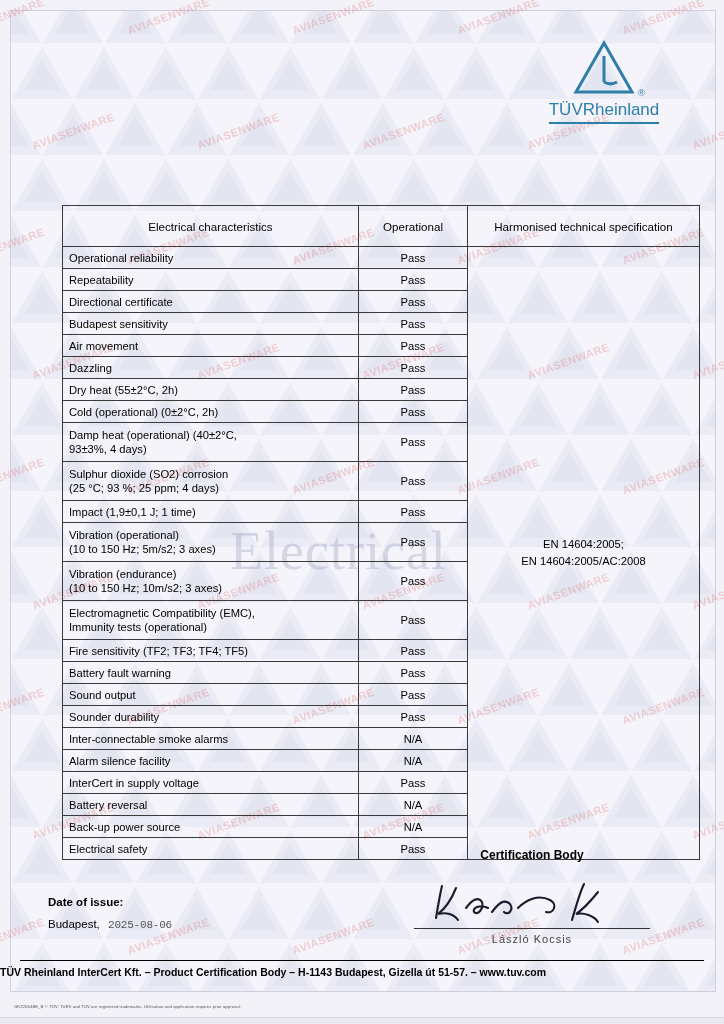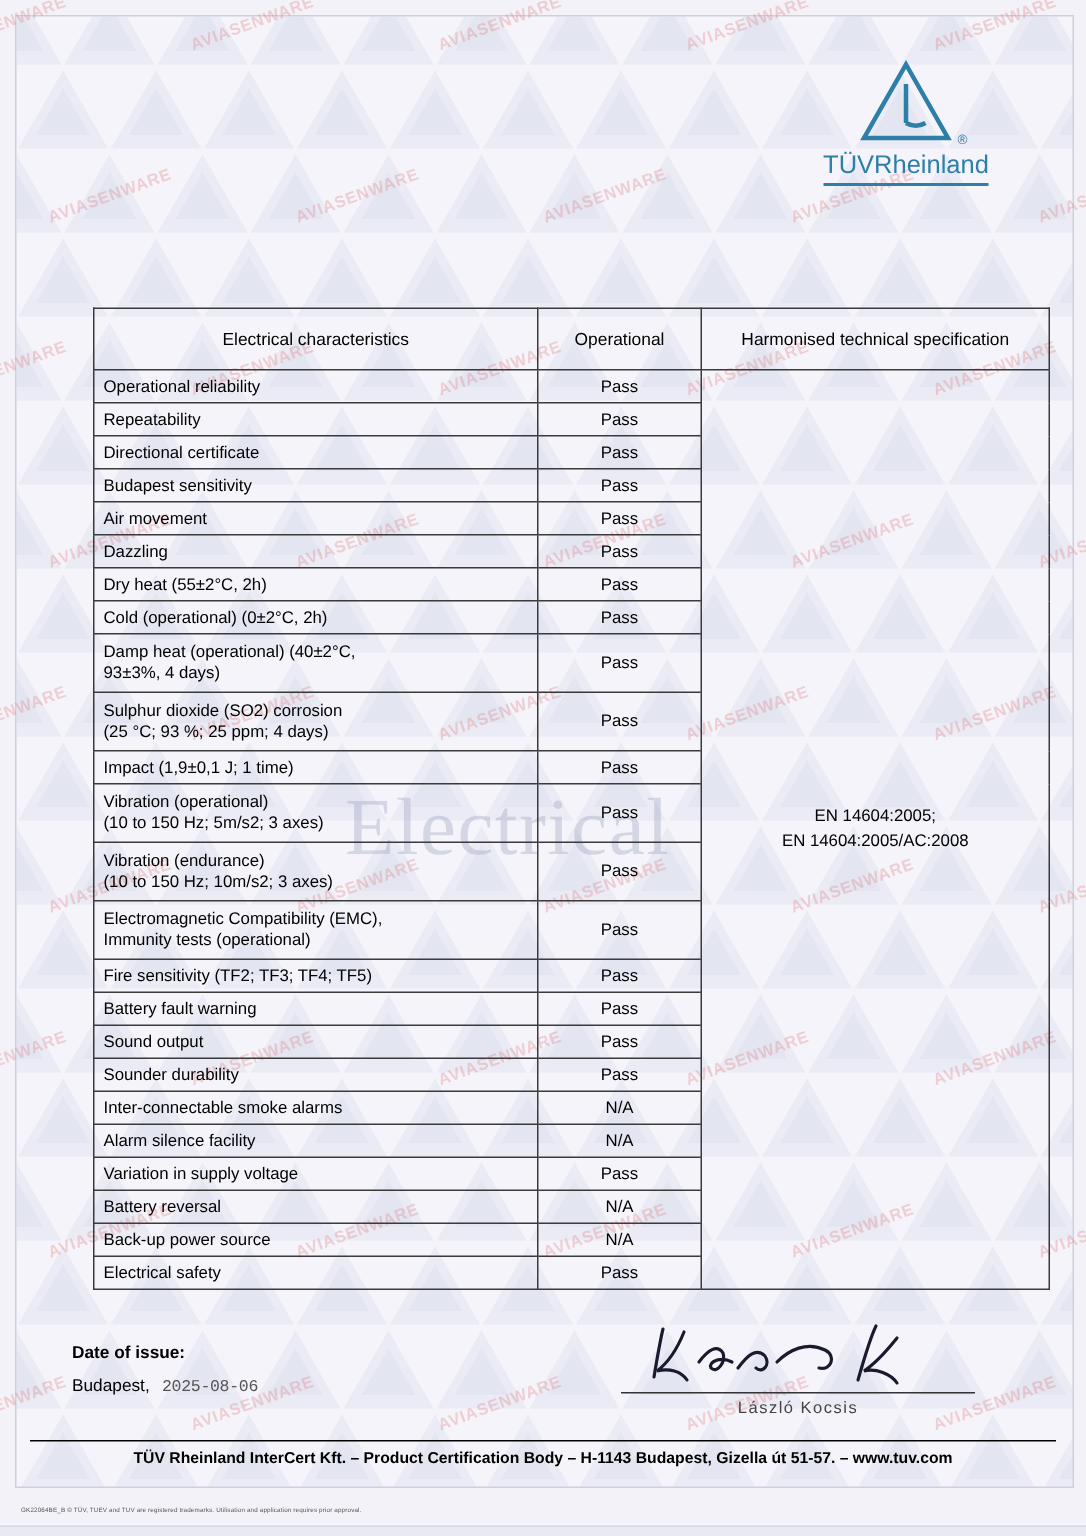--- a/index.html
+++ b/index.html
@@ -226,21 +226,21 @@
     position: absolute;
     left: 20px;
     top: 960px;
     width: 684px;
     border-top: 1px solid #000;
   }
   .footer-text {
     position: absolute;
     left: 0; right: 0;
     top: 966px;
-    text-align: center;
+    text-align: left;
     font-size: 10.5px;
     font-weight: bold;
     color: #000;
   }
   .tiny-legal {
     position: absolute;
     left: 14px;
     top: 1004px;
     font-size: 4.2px;
     color: #555;
@@ -847,39 +847,40 @@
           </tr>
           <tr>
             <td class="c-char row1">Inter-connectable smoke alarms</td>
             <td class="c-perf row1">N/A</td>
           </tr>
           <tr>
             <td class="c-char row1">Alarm silence facility</td>
             <td class="c-perf row1">N/A</td>
           </tr>
           <tr>
-            <td class="c-char row1">Variation in supply voltage</td>
+            <td class="c-char row1">InterCert in supply voltage</td>
             <td class="c-perf row1">Pass</td>
           </tr>
           <tr>
             <td class="c-char row1">Battery reversal</td>
             <td class="c-perf row1">N/A</td>
           </tr>
           <tr>
             <td class="c-char row1">Back-up power source</td>
             <td class="c-perf row1">N/A</td>
           </tr>
           <tr>
             <td class="c-char row1">Electrical safety</td>
             <td class="c-perf row1">Pass</td>
           </tr>
         </tbody>
     </table>
   </div>
 
+  <div class="cert-body">Certification Body</div>
   <div class="sig-area">
     <div class="sig-line">
       <svg class="sig-svg" width="220" height="52" viewBox="0 0 220 52">
         <g fill="none" stroke="#1a1a2e" stroke-width="2.1" stroke-linecap="round">
           <path d="M14,40 C16,28 18,16 20,8"></path>
           <path d="M34,10 C30,20 24,30 16,36 C24,34 32,36 36,42"></path>
           <path d="M44,30 C50,22 56,18 60,24 C62,30 56,38 52,34 C50,30 58,26 66,30"></path>
           <path d="M70,34 C76,26 82,20 88,26 C92,32 86,38 82,34"></path>
           <path d="M96,30 C104,22 116,16 128,22 C136,26 132,36 124,34"></path>
           <path d="M150,42 C154,28 158,14 162,6"></path>

